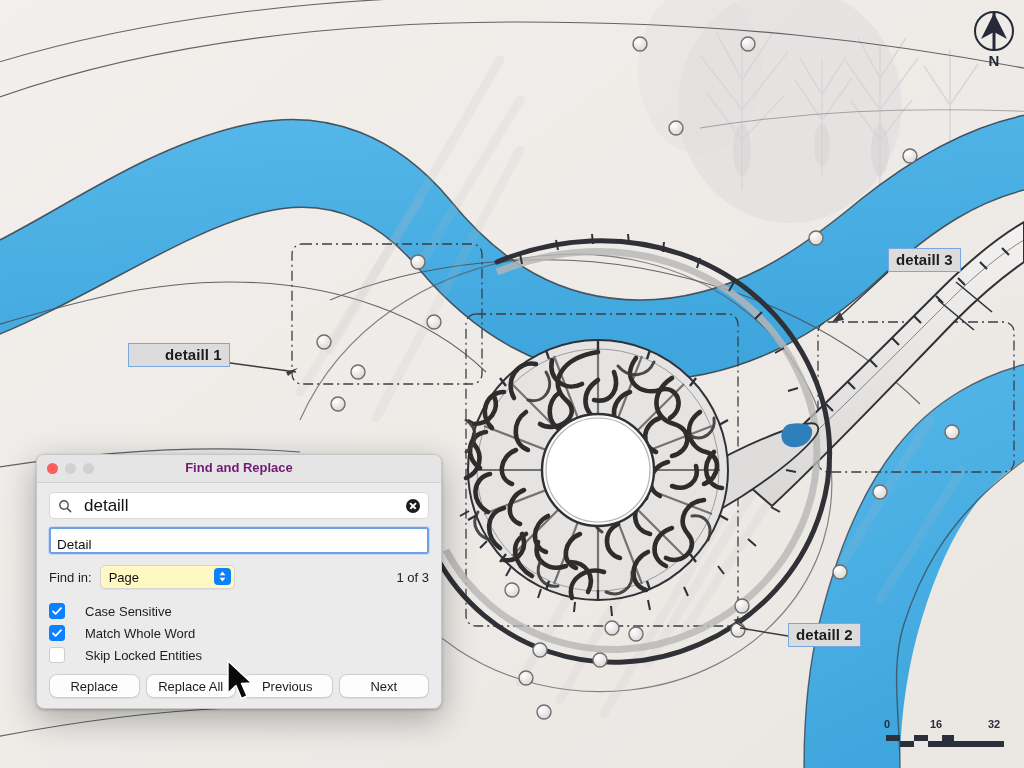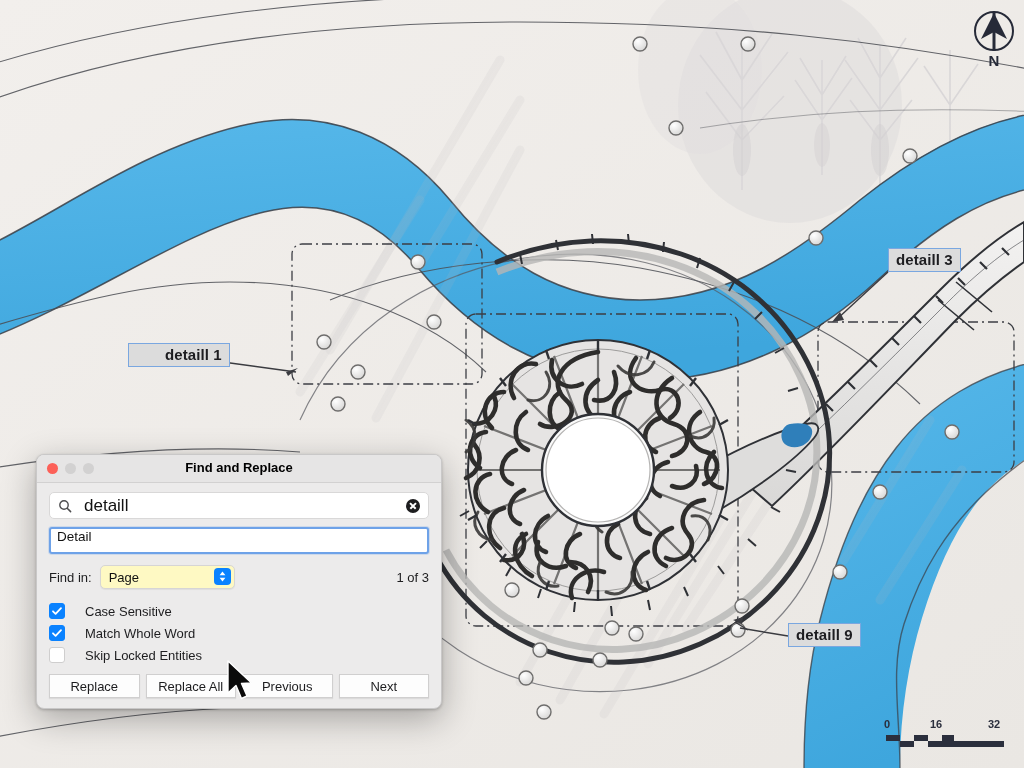--- a/index.html
+++ b/index.html
@@ -56,21 +56,21 @@
     overflow:hidden;
     border:1px solid #c9c8c8;
   }
   #titlebar{
     height:27px;position:relative;
     background:#e6e5e5;
     border-bottom:1px solid #d2d1d1;
   }
   #titlebar .title{
     position:absolute;left:0;right:0;top:5px;text-align:center;
-    font-size:13px;font-weight:700;color:#000000;
+    font-size:13px;font-weight:700;color:#701a75;
   }
   .tlight{position:absolute;top:8px;width:11px;height:11px;border-radius:50%;}
   .tl-close{left:10px;background:#fc6058;}
   .tl-min{left:28px;background:#d2d1d1;}
   .tl-max{left:46px;background:#d2d1d1;}
 
   #dbody{padding:9px 12px 10px 12px;}
 
   .searchrow{
     position:relative;height:25px;background:#fff;border-radius:5px;
@@ -87,21 +87,21 @@
   }
   .clearbtn:before,.clearbtn:after{
     content:"";position:absolute;left:3px;top:6.2px;width:8px;height:1.6px;
     background:#fff;
   }
   .clearbtn:before{transform:rotate(45deg);}
   .clearbtn:after{transform:rotate(-45deg);}
 
   .replacerow{
     height:23px;background:#fff;border:2px solid #6ea2e8;border-radius:3px;
-    display:flex;align-items:flex-start;margin-bottom:11px;
+    display:flex;align-items:flex-end;margin-bottom:11px;
     box-shadow:0 0 0 1px rgba(110,162,232,.25);
   }
   .replacerow .rval{margin-left:6px;font-size:13.5px;color:#111;}
 
   .findrow{display:flex;align-items:center;height:24px;margin-bottom:11px;}
   .findrow .flabel{font-size:13px;color:#1d1d1f;margin-right:8px;}
   .popup{
     position:relative;width:133px;height:22px;background:#fef9c3;border-radius:5px;
     border:1px solid #d6d5d5;display:flex;align-items:center;
     box-shadow:0 1px 1px rgba(0,0,0,.06);
@@ -118,21 +118,21 @@
     width:14px;height:14px;border-radius:3px;margin-right:8px;flex:none;
     position:relative;
   }
   .cbox.on{background:#0a82ff;border:1px solid #0a82ff;}
   .cbox.off{background:#fff;border:1px solid #cfcece;}
   .cbox.on svg{position:absolute;left:1px;top:1px;}
   .optrow .olabel{font-size:13px;color:#1d1d1f;}
 
   .btnrow{display:flex;gap:6px;margin-top:8px;}
   .btn{
-    flex:1;height:22px;background:#fdfdfd;border:1px solid #d0cfcf;border-radius:0;
+    flex:1;height:22px;background:#fdfdfd;border:1px solid #d0cfcf;border-radius:8px;
     font-size:13px;color:#1d1d1f;display:flex;align-items:center;justify-content:center;
     box-shadow:0 1px 1px rgba(0,0,0,.07);
   }
 
   #cursor{position:absolute;left:226px;top:660px;width:30px;height:42px;}
 </style>
 </head>
 <body>
 
 <div id="stage">
@@ -387,21 +387,21 @@
           <path d="M748 630 L735 622"></path>
           <path d="M742 624 l-9 -4 l10 -3 Z" fill="#3a3b40" stroke="none"></path>
           <path d="M888 272 L 836 320"></path>
           <path d="M840 312 l-8 10 l12 -2 Z" fill="#3a3b40" stroke="none"></path>
         </g>
       </g>
     </svg>
   </div>
 
   <div class="callout" id="callout-1">detaill 1</div>
-  <div class="callout" id="callout-2">detaill 9</div>
+  <div class="callout" id="callout-2">detaill 2</div>
   <div class="callout" id="callout-3">detaill 3</div>
 
   <div id="north">
     <svg width="52" height="44" viewBox="0 0 52 44">
       <circle cx="26" cy="21" r="19" fill="none" stroke="#262a38" stroke-width="2"></circle>
       <path d="M26 3 L39 29 L26 22 L13 29 Z" fill="#262a38"></path>
       <path d="M26 3 L26 41" stroke="#262a38" stroke-width="3"></path>
     </svg>
     <div class="nlabel">N</div>
   </div>

